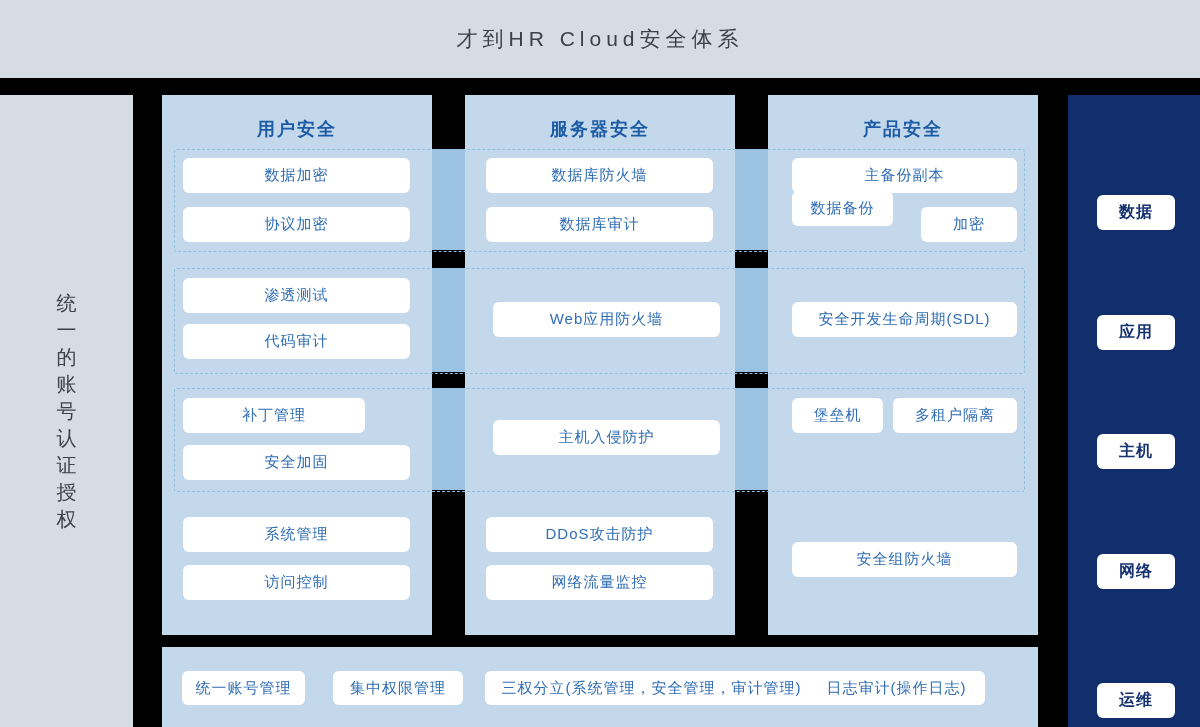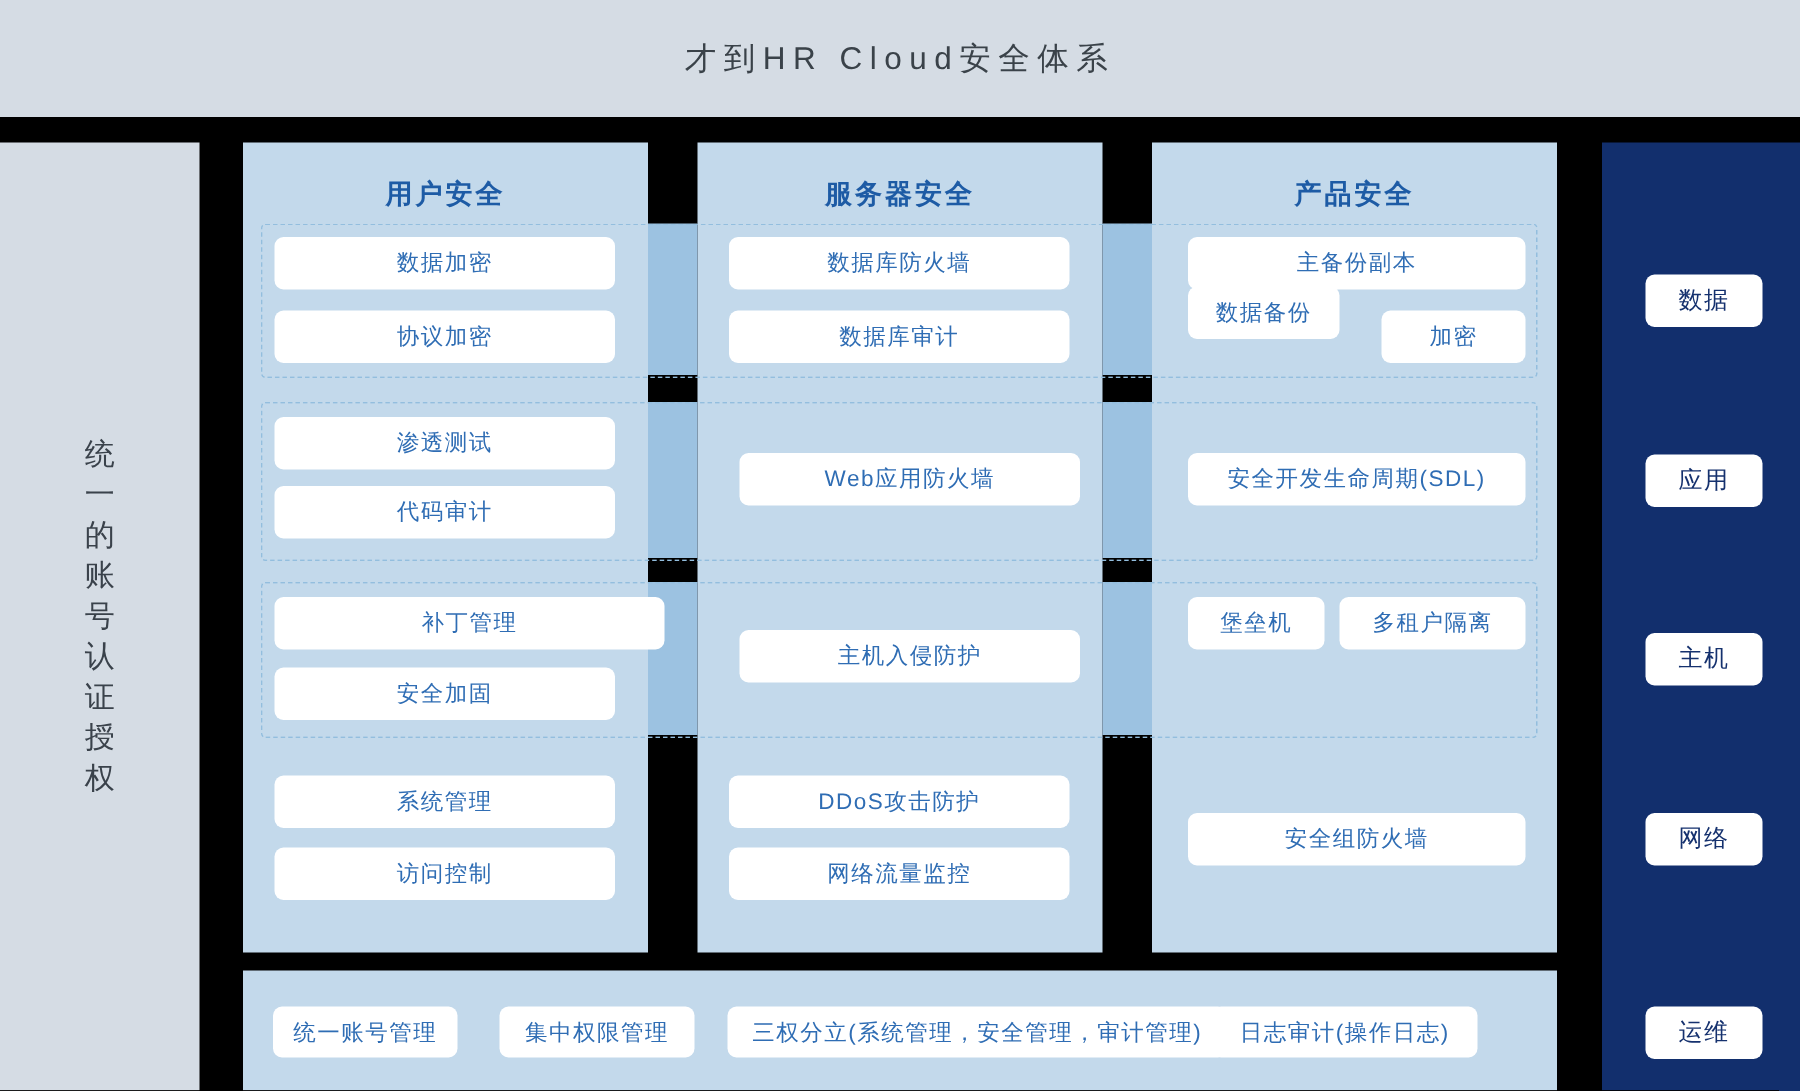--- a/index.html
+++ b/index.html
@@ -51,22 +51,23 @@
     display:flex;align-items:center;justify-content:center;
     font-size:15px;color:var(--button-text,#2f6db4);letter-spacing:1px;
   }
   .right-panel{
     position:absolute;left:1068px;top:95px;width:132px;height:632px;
     background:var(--navy-bg,#122f6d);
   }
   .navy-chip{
     position:absolute;left:29px;width:78px;height:35px;background:#fff;
     border-radius:6px;display:flex;align-items:center;justify-content:center;
-    font-size:16px;font-weight:400;color:var(--navy-button-text,#15316e);
+    font-size:16px;font-weight:700;color:var(--navy-button-text,#15316e);
     letter-spacing:1px;
+    margin-top:12px;
   }
   .bottom-panel{
     position:absolute;left:162px;top:647px;width:876px;height:80px;
     background:var(--column-bg,#c3d9eb);
   }
   .bottom-panel .chip{height:34px;top:24px;}
 </style>
 </head>
 <body>
 
@@ -100,21 +101,21 @@
   <div class="band" style="top:149px;height:101px"></div>
   <div class="band" style="top:268px;height:104px"></div>
   <div class="band" style="top:388px;height:102px"></div>
 
   <section class="column col-1">
     <div class="col-header">用户安全</div>
     <div class="chip" style="left:21px;top:112px;width:227px">协议加密</div>
     <div class="chip" style="left:21px;top:63px;width:227px">数据加密</div>
     <div class="chip" style="left:21px;top:183px;width:227px">渗透测试</div>
     <div class="chip" style="left:21px;top:229px;width:227px">代码审计</div>
-    <div class="chip" style="left:21px;top:303px;width:260px">补丁管理</div>
+    <div class="chip" style="left:21px;top:303px;width:182px">补丁管理</div>
     <div class="chip" style="left:21px;top:350px;width:227px">安全加固</div>
     <div class="chip" style="left:21px;top:422px;width:227px">系统管理</div>
     <div class="chip" style="left:21px;top:470px;width:227px">访问控制</div>
   </section>
 
   <section class="column col-2">
     <div class="col-header">服务器安全</div>
     <div class="chip" style="left:21px;top:63px;width:227px">数据库防火墙</div>
     <div class="chip" style="left:21px;top:112px;width:227px">数据库审计</div>
     <div class="chip" style="left:28px;top:207px;width:227px">Web应用防火墙</div>

